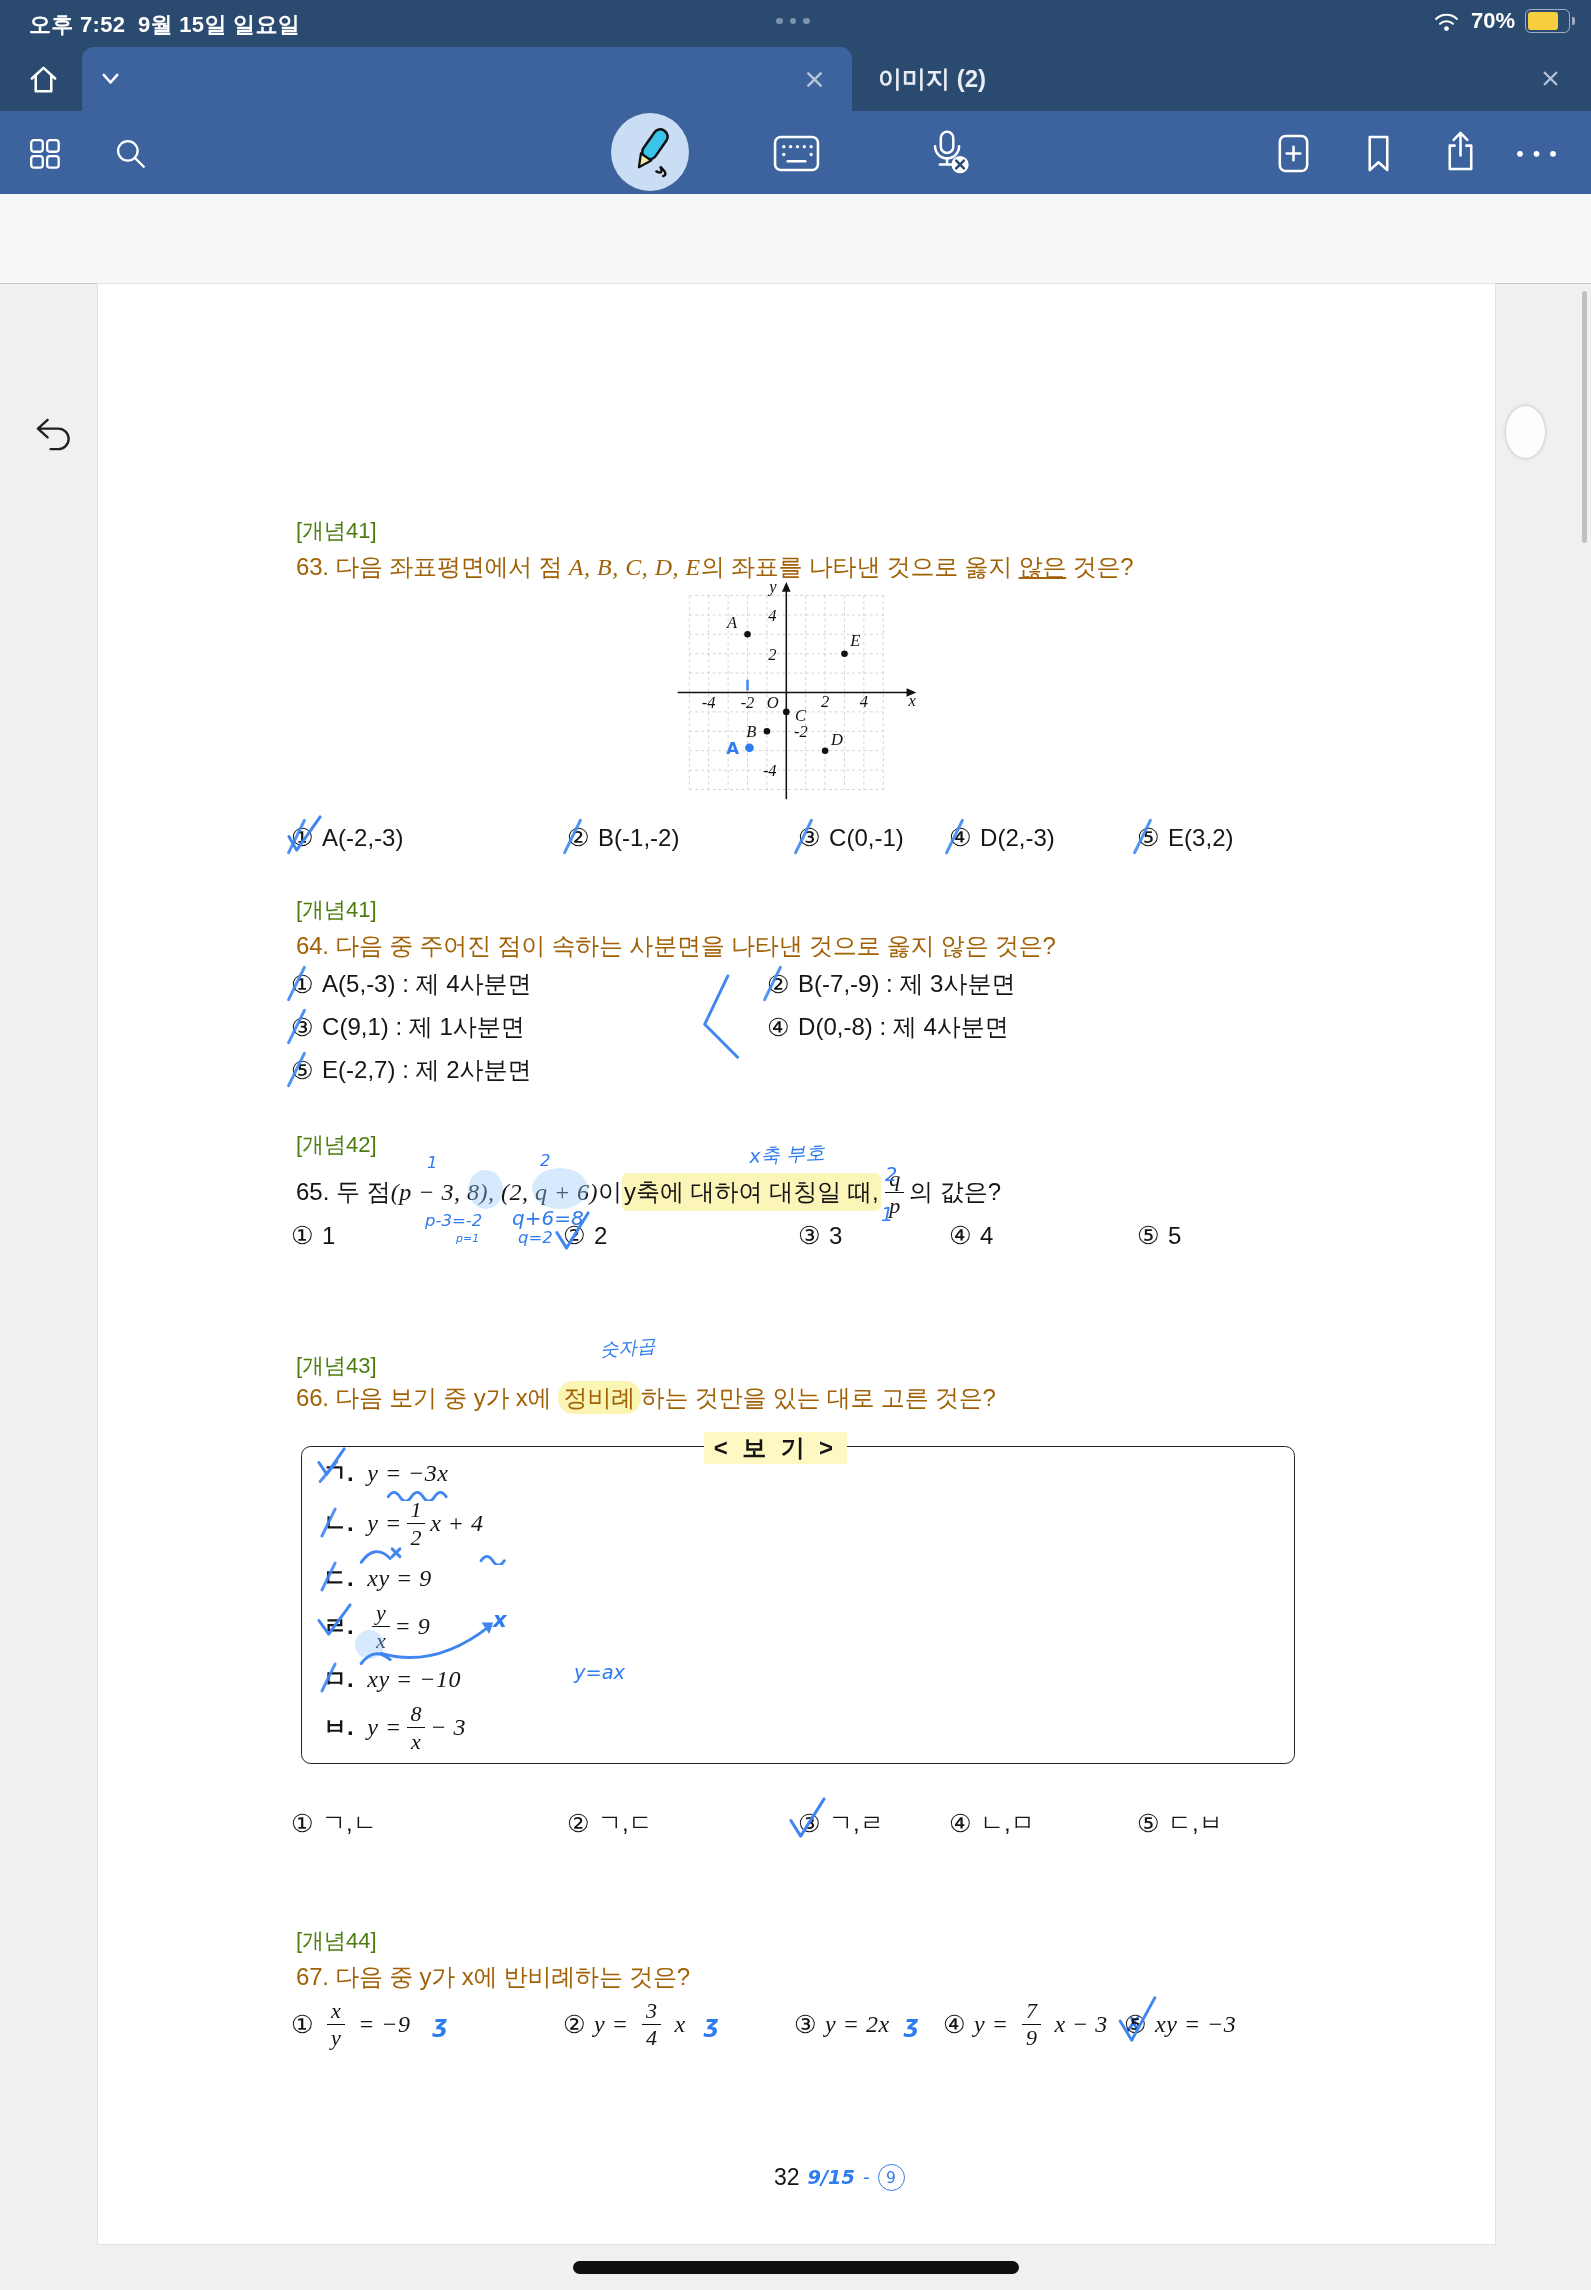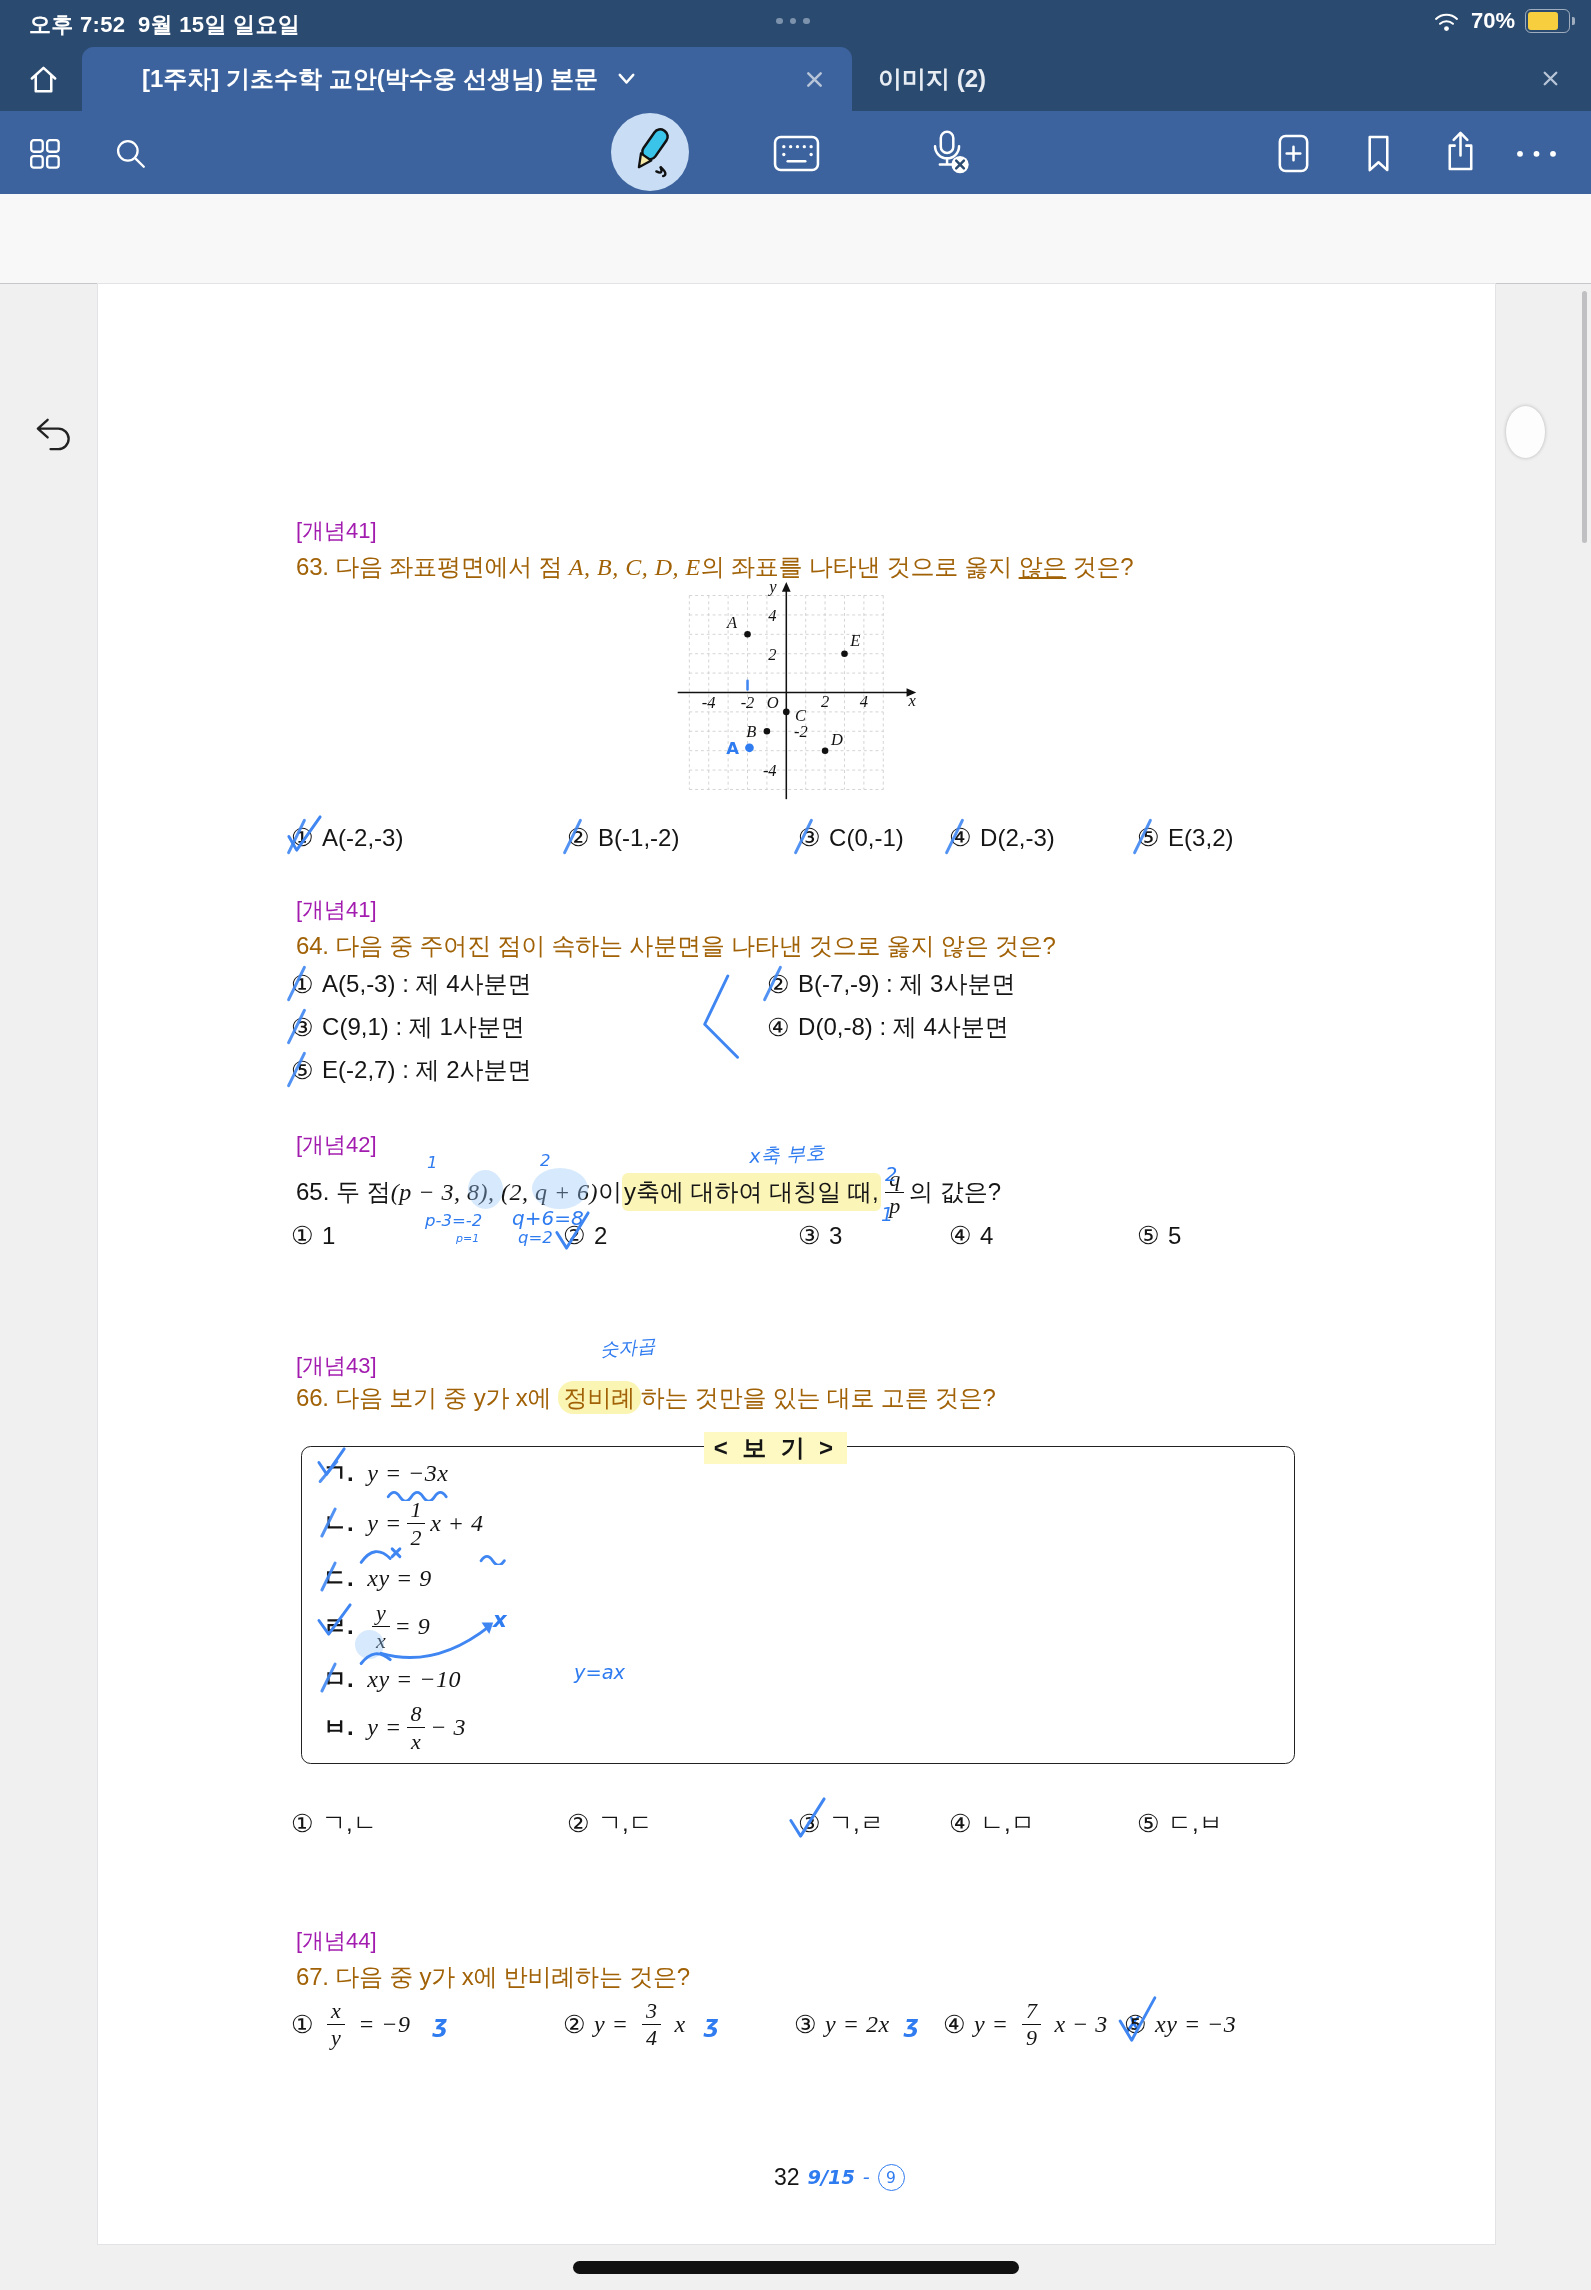--- a/index.html
+++ b/index.html
@@ -25,21 +25,21 @@
   .bluebar{left:0;top:111px;width:1591px;height:83px;background:#3c639d}
   .balloon{left:611px;top:113px;width:78px;height:78px;border-radius:50%;background:#c9ddf5}
   
   .pentb{left:0;top:194px;width:1591px;height:89px;background:#f8f8f8;border-bottom:1px solid #c7c7c9}
   .vdiv{width:1px;top:208px;height:60px;background:#dcdcdd}
   .oval{border-radius:50%}
   .thick-sel{left:977px;top:208px;width:70px;height:62px;background:#dcdcde;border-radius:11.6px}
   .tline{background:#4a4a4a;border-radius:3.9px}
   
   .page{left:97px;top:283px;width:1397px;height:1960px;background:#fff;border:1px solid #e3e3e5}
-  .tag{font-size:22px;color:#a21caf}
+  .tag{font-size:22px;color:#4d7c0f}
   .qt{font-size:24px;color:#a16207;white-space:nowrap;letter-spacing:-0.2px}
   .m{font-family:"Liberation Serif","DejaVu Serif",serif;font-style:italic;letter-spacing:0.5px}
   .opt{position:absolute;font-size:24px;display:flex;align-items:center;gap:8.7px;white-space:nowrap}
   .num{position:relative;font-size:25px}
   .slash{position:absolute;left:3.9px;top:-5.8px;width:2.9px;height:39px;background:#3f86f2;
          transform:rotate(26deg);border-radius:1.9px;opacity:.9}
   .hw{color:#2f7bf0;font-style:italic;font-family:"DejaVu Sans",sans-serif}
   .hl{background:rgba(250,242,160,.75);border-radius:5.8px;padding:2.9px 1.9px}
   .hlround{background:rgba(250,242,160,.8);border-radius:15.5px;padding:2.9px 5.8px}
   .glow{position:absolute;background:rgba(150,198,248,.38);border-radius:50%;pointer-events:none}
@@ -81,21 +81,20 @@
         <u></u>
       </span>
   </span>
 </div>
 
 <div class="abs tabbar">
   <svg class="abs" style="left:27px;top:15.5px" width="33" height="33" viewBox="0 0 34 34">
     <path class="wstroke" d="M5 16 L17 5 L29 16 M9 13 V29 H25 V13"></path>
   </svg>
   <div class="tab-active">
-    <span class="ttl">[1주차] 기초수학 교안(박수웅 선생님) 본문</span>
     <svg style="margin-left:15.5px" width="25" height="19.4" viewBox="0 0 26 20">
       <path class="wstroke" d="M6 6 L13 14 L20 6"></path>
     </svg>
     <svg class="tab-x" style="left:718px" width="27" height="27" viewBox="0 0 28 28">
       <path d="M8 8 L20 20 M20 8 L8 20" stroke="#b8c5d8" stroke-width="2.4" stroke-linecap="round"></path>
     </svg>
   </div>
   <div class="tab2">
     <span>이미지 (2)</span>
   </div>

